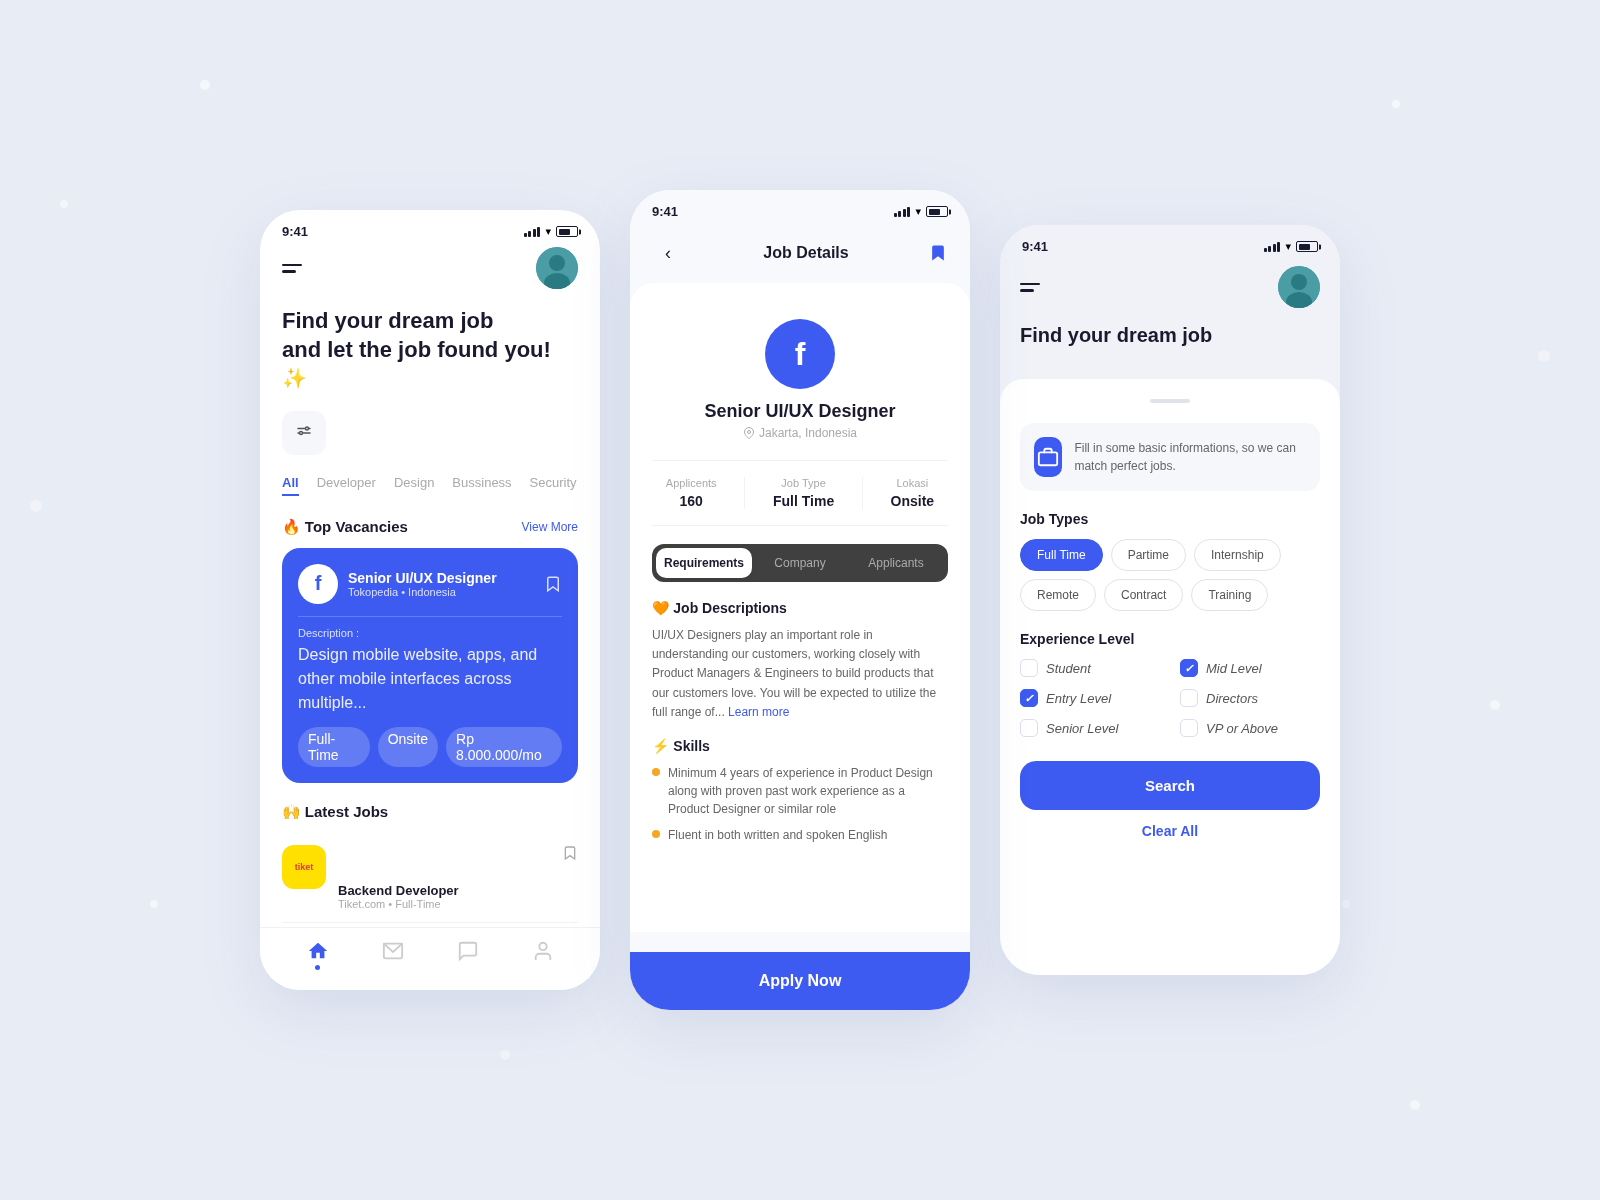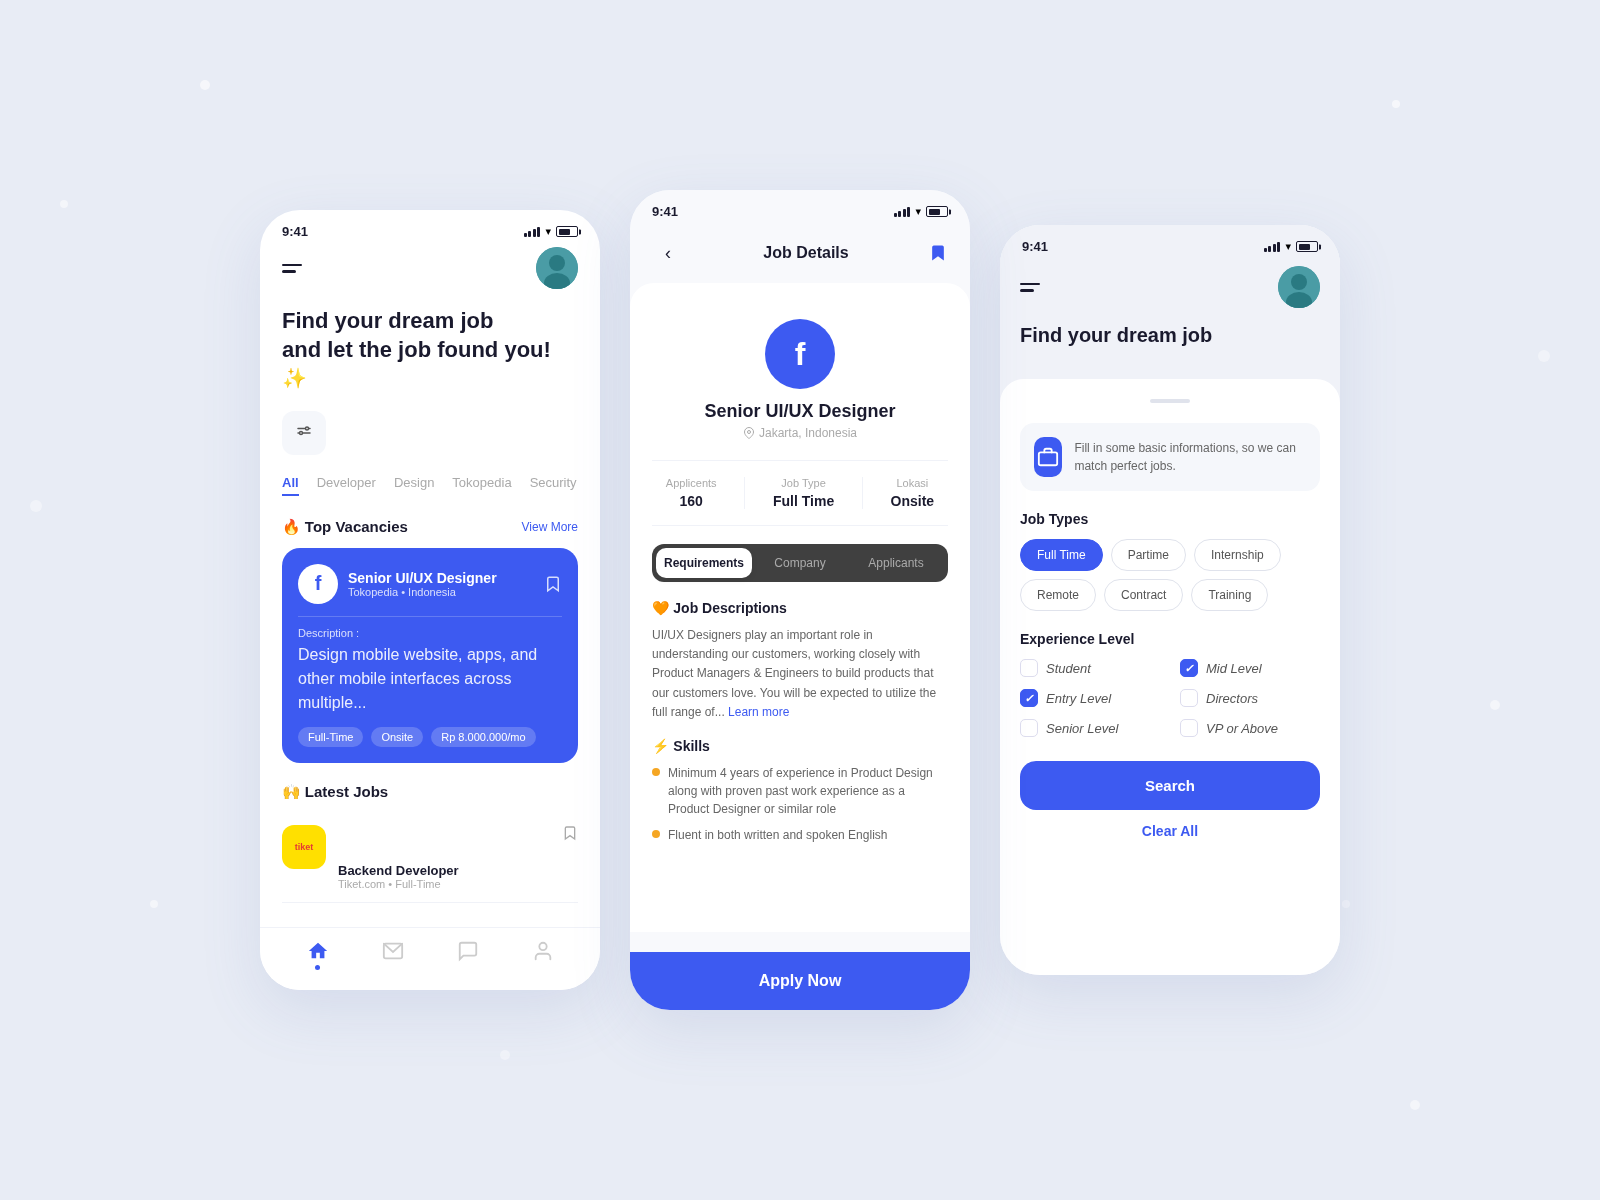--- a/index.html
+++ b/index.html
@@ -93,21 +93,21 @@
     .vc-logo { width: 40px; height: 40px; border-radius: 50%; background: white; display: flex; align-items: center; justify-content: center; }
     .vc-logo .f-icon { font-size: 20px; font-weight: 900; color: #3d5af1; }
     .vc-title-wrap { flex: 1; margin-left: 10px; }
     .vc-title { font-size: 14px; font-weight: 700; }
     .vc-subtitle { font-size: 11px; opacity: 0.8; }
     .bookmark-icon { opacity: 0.8; cursor: pointer; }
     .divider-line { height: 1px; background: rgba(255,255,255,0.2); margin-bottom: 10px; }
     .vc-desc-label { font-size: 11px; opacity: 0.8; margin-bottom: 4px; }
     .vc-desc-text { font-size: 16px; opacity: 0.9; line-height: 1.5; margin-bottom: 12px; }
     .vc-tags { display: flex; gap: 8px; }
-    .vc-tag { background: rgba(255,255,255,0.2); border-radius: 20px; padding: 4px 10px; font-size: 11px; }
+    .vc-tag { background: rgba(255,255,255,0.2); border-radius: 20px; padding: 4px 10px; font-size: 14px; }
     
     .latest-header { font-size: 15px; font-weight: 700; color: #1a1a2e; margin-bottom: 12px; }
     .job-item { display: flex; align-items: flex-start; gap: 12px; padding: 12px 0; border-bottom: 1px solid #f0f2f8; }
     .job-logo { width: 44px; height: 44px; border-radius: 12px; background: #ffe000; display: flex; align-items: center; justify-content: center; font-size: 11px; font-weight: 700; color: #e53935; overflow: hidden; }
     .job-info { flex: 1; margin-top: 38px; }
     .job-title { font-size: 13px; font-weight: 700; color: #1a1a2e; }
     .job-meta { font-size: 11px; color: #aaa; }
     
     .bottom-nav { position: absolute; bottom: 0; left: 0; right: 0; display: flex; justify-content: space-around; padding: 12px 20px 20px; border-top: 1px solid #f0f2f8; background: white; }
     .nav-item { display: flex; flex-direction: column; align-items: center; cursor: pointer; }
@@ -226,21 +226,21 @@
             <line x1="4" y1="12" x2="20" y2="12"></line>
             <circle cx="8" cy="12" r="2" fill="white" stroke="#555"></circle>
           </svg>
         </div>
       </div>
 
       <div class="category-tabs">
         <span class="cat-tab active">All</span>
         <span class="cat-tab">Developer</span>
         <span class="cat-tab">Design</span>
-        <span class="cat-tab">Tokopedia</span>
+        <span class="cat-tab">Bussiness</span>
         <span class="cat-tab">Security</span>
       </div>
 
       <div class="section-header">
         <span class="section-title">🔥 Top Vacancies</span>
         <span class="view-more">View More</span>
       </div>
 
       <div class="vacancy-card">
         <div class="vc-header">

